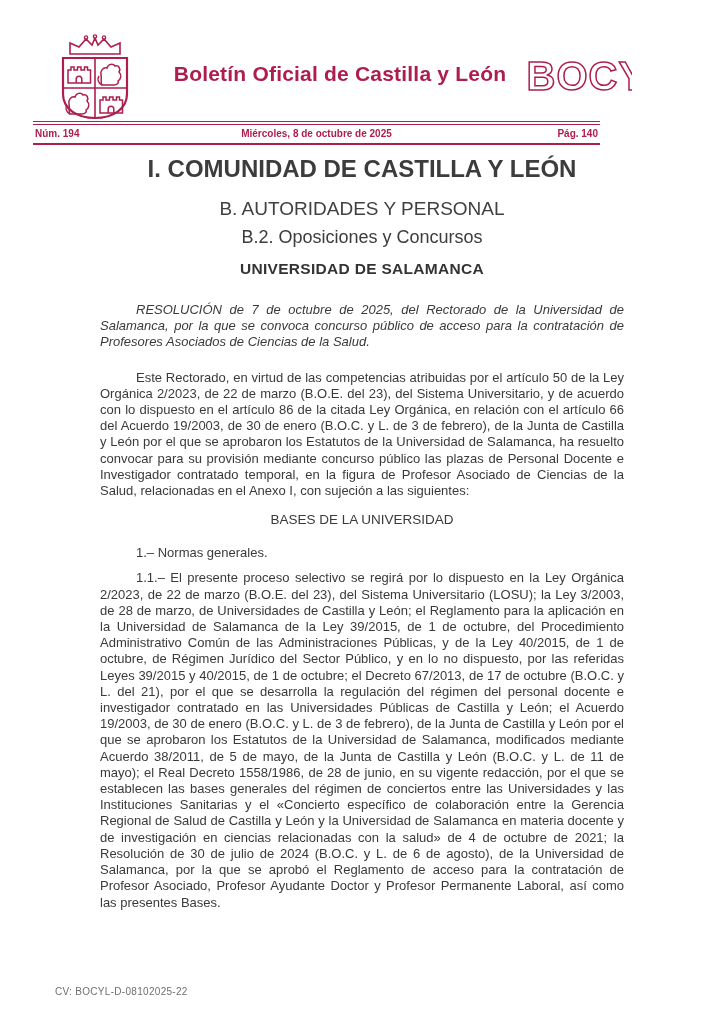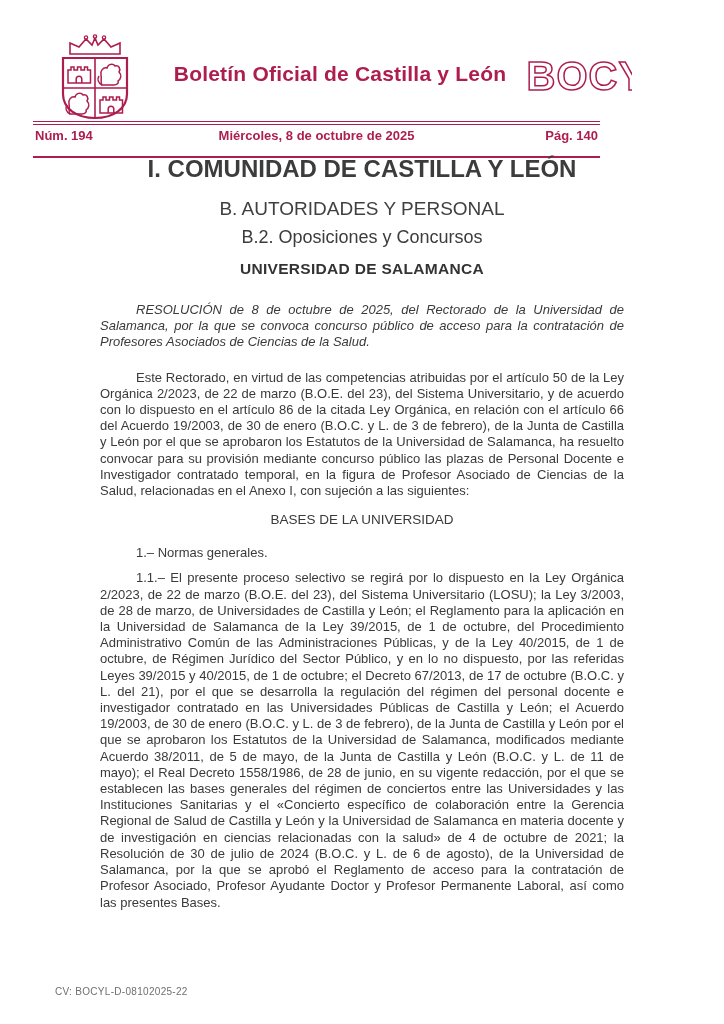--- a/index.html
+++ b/index.html
@@ -17,22 +17,22 @@
   .boletin-title{
     position:absolute;left:130px;top:62px;width:420px;text-align:center;
     font-size:21px;font-weight:bold;color:var(--brand);letter-spacing:0.2px;
   }
   .bocyl{position:absolute;left:526px;top:50px;}
 
   
   .issue-bar{position:absolute;top:121px;left:33px;right:32px;}
   .issue-bar .double-rule{height:4px;border-top:1.5px solid var(--brand);border-bottom:1px solid var(--brand);}
   .issue-bar .row{
-    display:flex;align-items:center;padding:3px 2px 13px 2px;
-    font-size:13px;font-weight:bold;color:var(--brand);
+    display:flex;align-items:center;padding:3px 2px 4px 2px;
+    font-size:10px;font-weight:bold;color:var(--brand);
   }
   .issue-bar .row .left{width:160px;text-align:left;}
   .issue-bar .row .center{flex:1;text-align:center;}
   .issue-bar .row .right{width:160px;text-align:right;}
   .issue-bar .bottom-rule{border-top:2.5px solid var(--brand);}
 
   
   .content{position:absolute;top:156px;left:100px;width:524px;color:var(--ink);}
   .h1{font-size:24px;line-height:26px;text-align:center;margin:0 0 16px 0;font-weight:bold;color:#3c3c3c;}
   .h2{font-size:19px;line-height:21px;text-align:center;margin:0 0 8px 0;font-weight:normal;color:#404040;}
@@ -99,21 +99,21 @@
     </div>
     <div class="bottom-rule"></div>
   </div>
 
   <div class="content">
     <div class="h1">I. COMUNIDAD DE CASTILLA Y LEÓN</div>
     <div class="h2">B. AUTORIDADES Y PERSONAL</div>
     <div class="h3">B.2. Oposiciones y Concursos</div>
     <div class="h4">UNIVERSIDAD DE SALAMANCA</div>
 
-    <p class="summary">RESOLUCIÓN de 8 de octubre de 2025, del Rectorado de la Universidad de Salamanca, por la que se convoca concurso público de acceso para la contratación de Profesores Asociados de Ciencias de la Salud.</p>
+    <p class="summary">RESOLUCIÓN de 7 de octubre de 2025, del Rectorado de la Universidad de Salamanca, por la que se convoca concurso público de acceso para la contratación de Profesores Asociados de Ciencias de la Salud.</p>
 
     <p class="intro">Este Rectorado, en virtud de las competencias atribuidas por el artículo 50 de la Ley Orgánica 2/2023, de 22 de marzo (B.O.E. del 23), del Sistema Universitario, y de acuerdo con lo dispuesto en el artículo 86 de la citada Ley Orgánica, en relación con el artículo 66 del Acuerdo 19/2003, de 30 de enero (B.O.C. y L. de 3 de febrero), de la Junta de Castilla y León por el que se aprobaron los Estatutos de la Universidad de Salamanca, ha resuelto convocar para su provisión mediante concurso público las plazas de Personal Docente e Investigador contratado temporal, en la figura de Profesor Asociado de Ciencias de la Salud, relacionadas en el Anexo I, con sujeción a las siguientes:</p>
 
     <div class="bases-heading">BASES DE LA UNIVERSIDAD</div>
 
     <p class="section-title">1.– Normas generales.</p>
 
     <p class="clause">1.1.– El presente proceso selectivo se regirá por lo dispuesto en la Ley Orgánica 2/2023, de 22 de marzo (B.O.E. del 23), del Sistema Universitario (LOSU); la Ley 3/2003, de 28 de marzo, de Universidades de Castilla y León; el Reglamento para la aplicación en la Universidad de Salamanca de la Ley 39/2015, de 1 de octubre, del Procedimiento Administrativo Común de las Administraciones Públicas, y de la Ley 40/2015, de 1 de octubre, de Régimen Jurídico del Sector Público, y en lo no dispuesto, por las referidas Leyes 39/2015 y 40/2015, de 1 de octubre; el Decreto 67/2013, de 17 de octubre (B.O.C. y L. del 21), por el que se desarrolla la regulación del régimen del personal docente e investigador contratado en las Universidades Públicas de Castilla y León; el Acuerdo 19/2003, de 30 de enero (B.O.C. y L. de 3 de febrero), de la Junta de Castilla y León por el que se aprobaron los Estatutos de la Universidad de Salamanca, modificados mediante Acuerdo 38/2011, de 5 de mayo, de la Junta de Castilla y León (B.O.C. y L. de 11 de mayo); el Real Decreto 1558/1986, de 28 de junio, en su vigente redacción, por el que se establecen las bases generales del régimen de conciertos entre las Universidades y las Instituciones Sanitarias y el «Concierto específico de colaboración entre la Gerencia Regional de Salud de Castilla y León y la Universidad de Salamanca en materia docente y de investigación en ciencias relacionadas con la salud» de 4 de octubre de 2021; la Resolución de 30 de julio de 2024 (B.O.C. y L. de 6 de agosto), de la Universidad de Salamanca, por la que se aprobó el Reglamento de acceso para la contratación de Profesor Asociado, Profesor Ayudante Doctor y Profesor Permanente Laboral, así como las presentes Bases.</p>
   </div>
 

